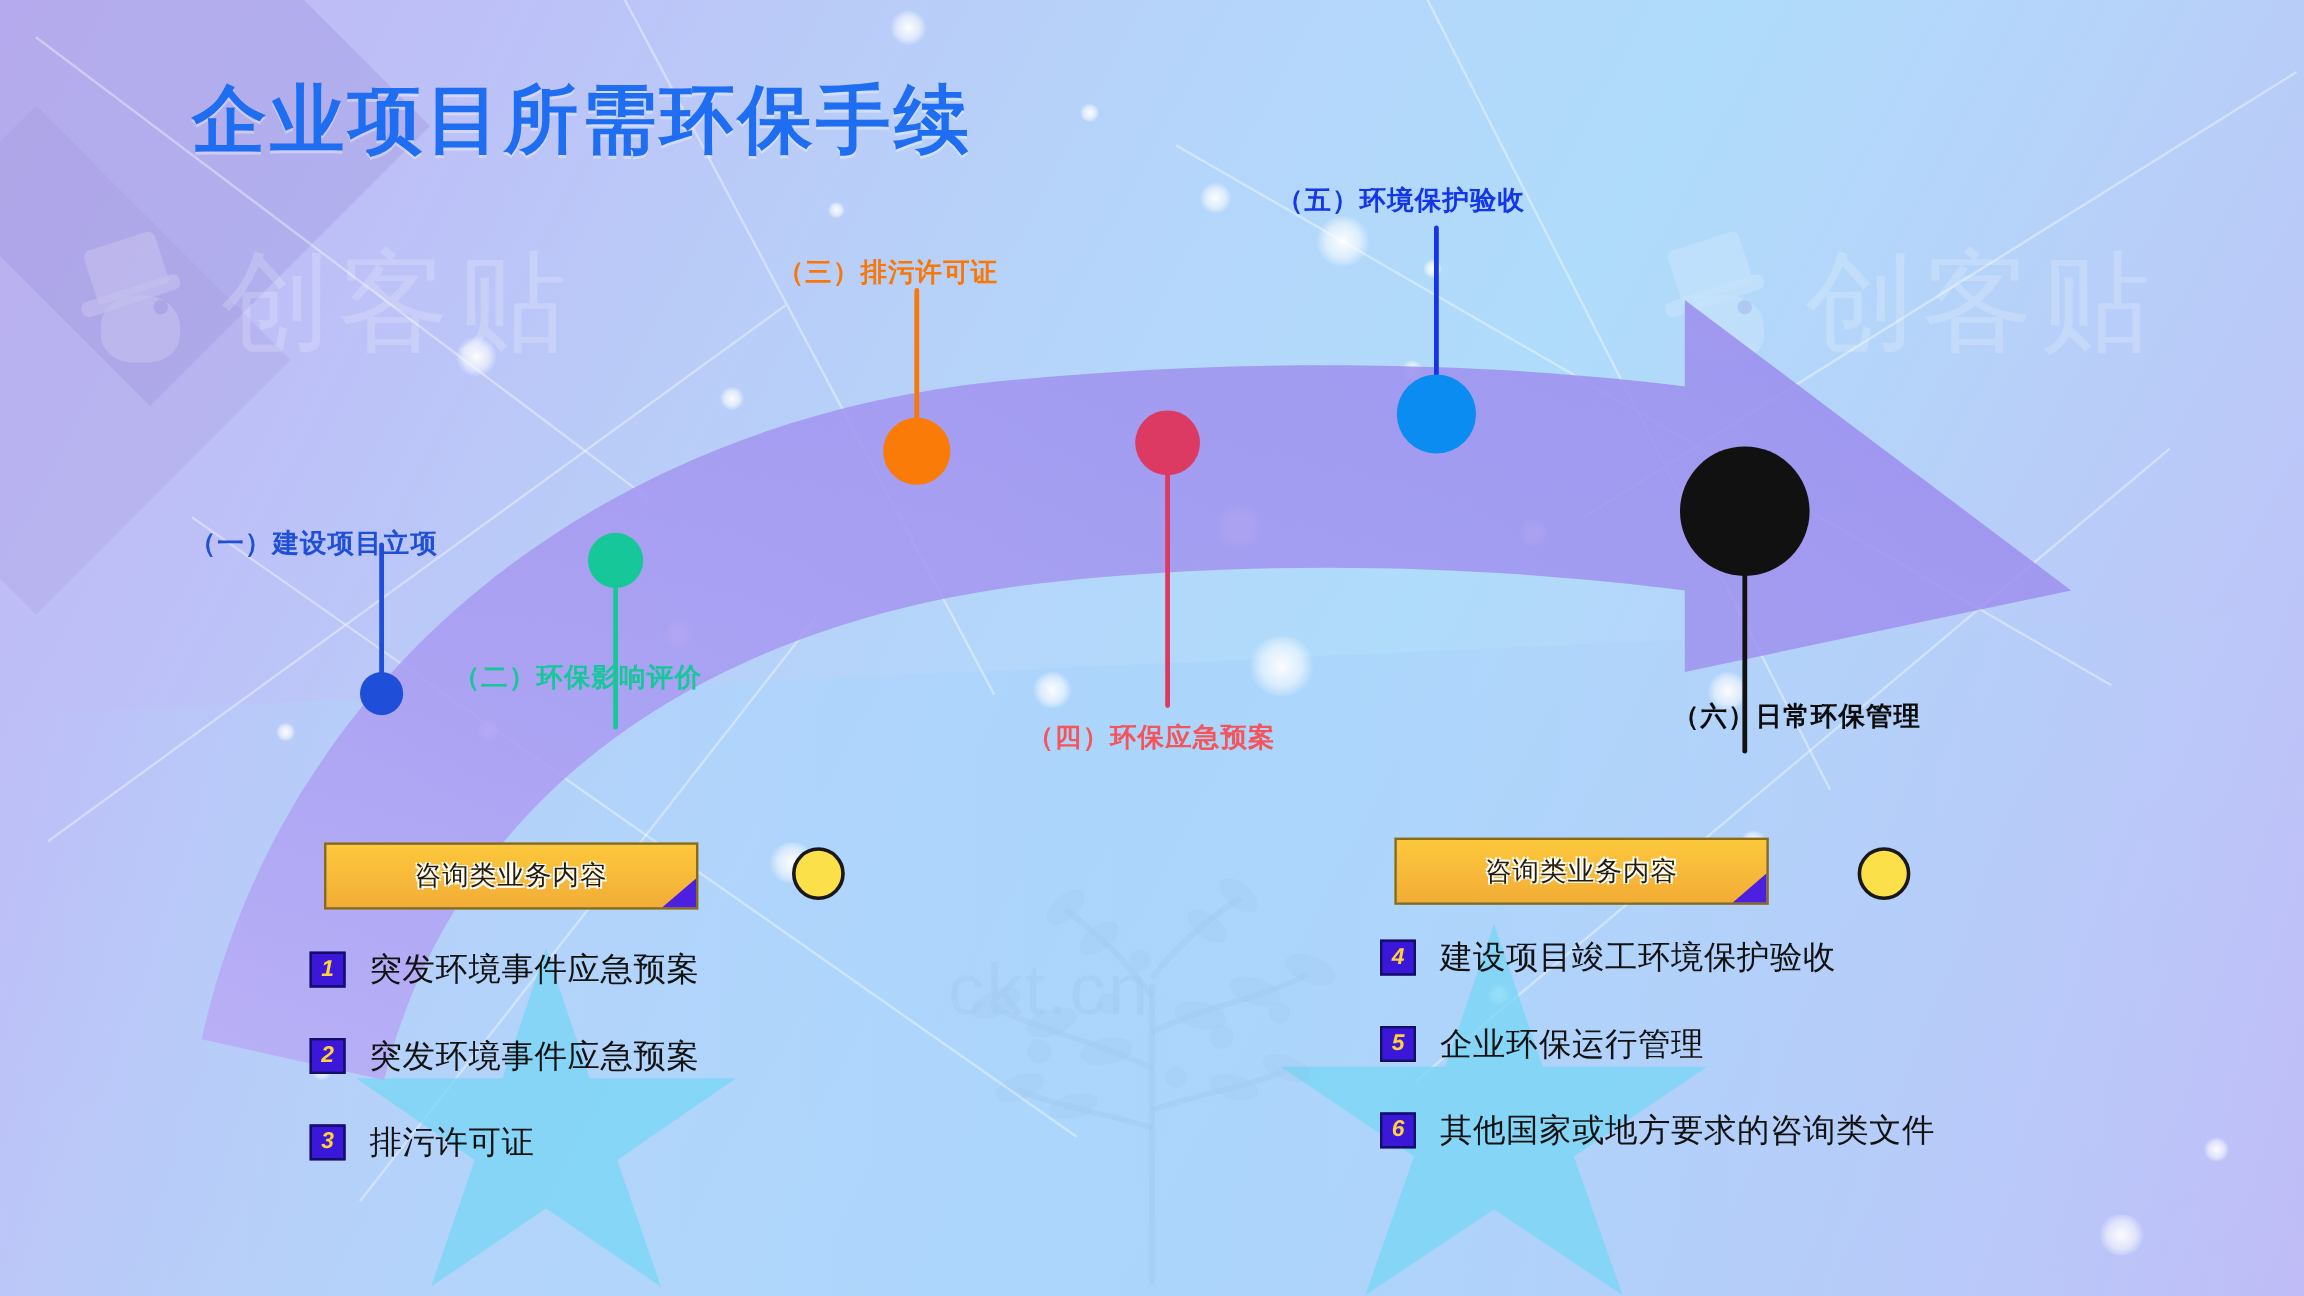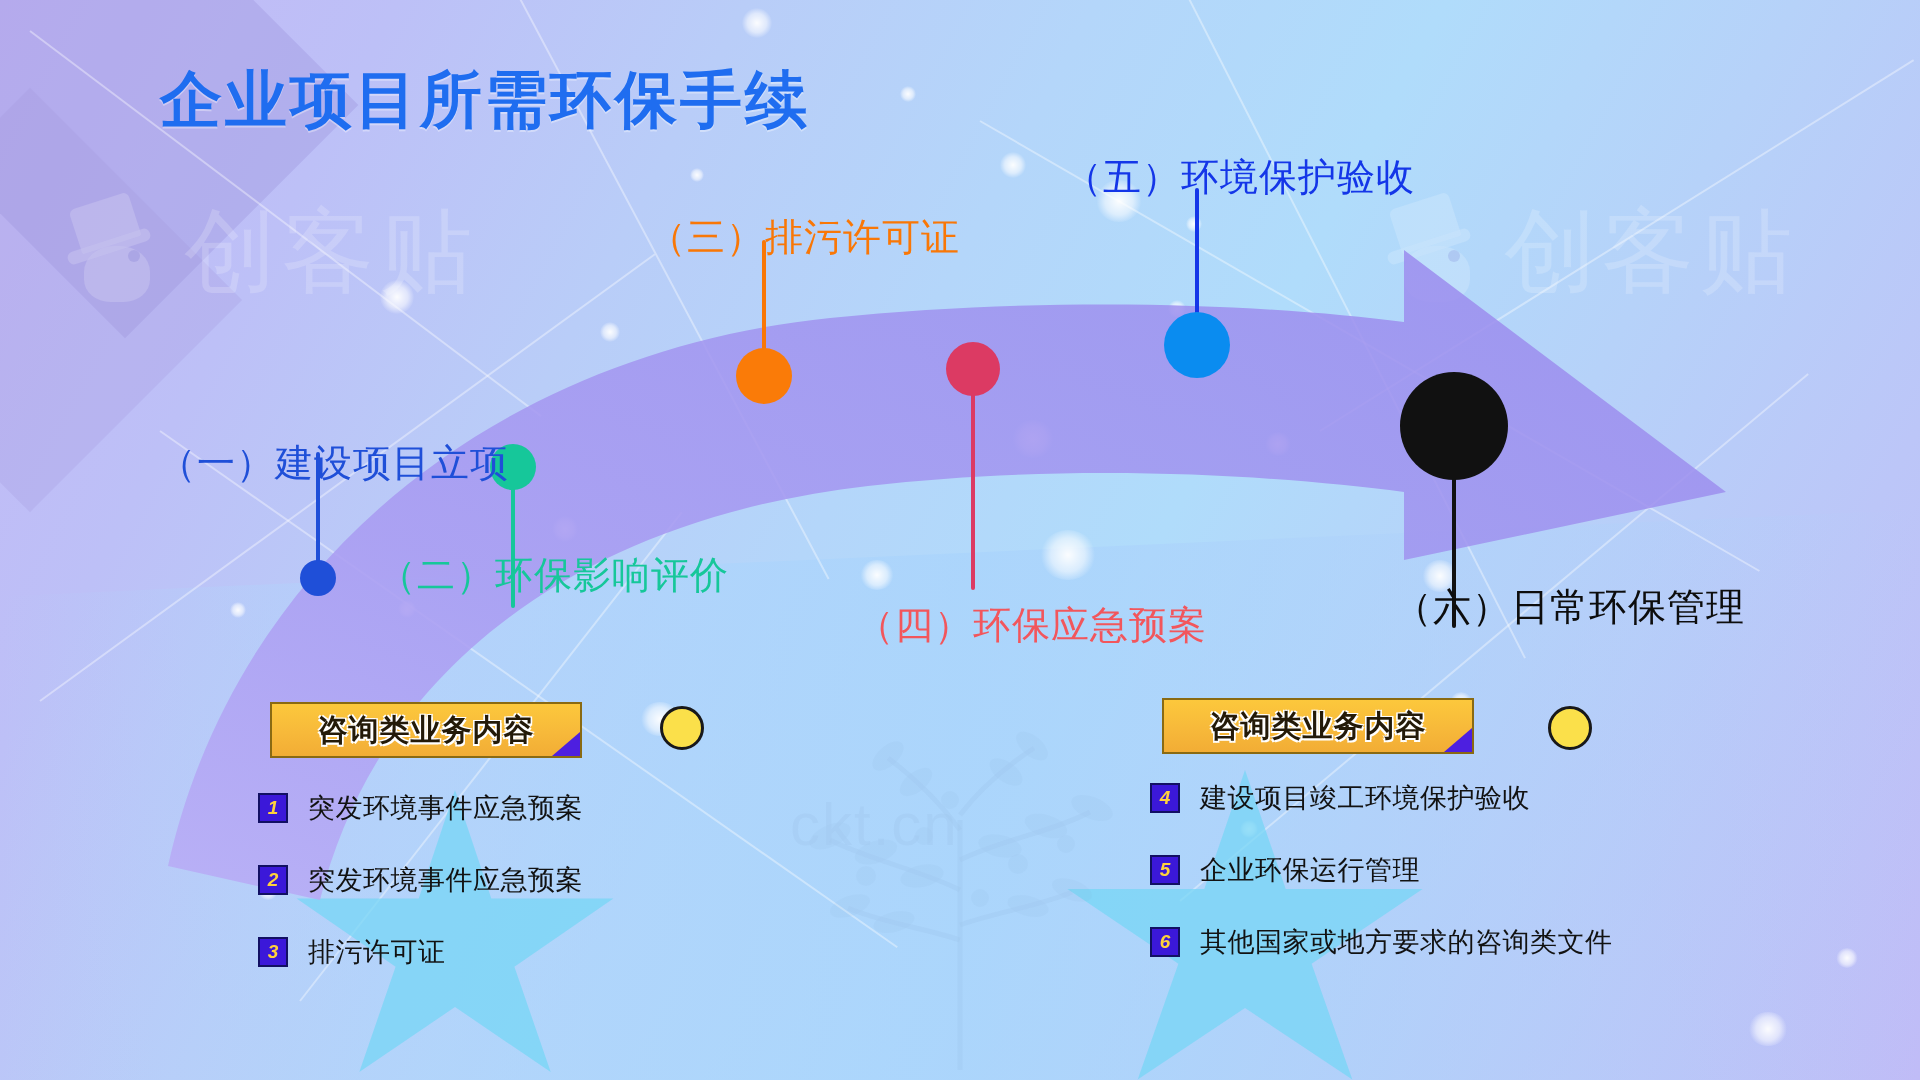--- a/index.html
+++ b/index.html
@@ -144,22 +144,22 @@
     border-radius: 2px;
   }
   .pin-dot {
     position: absolute;
     border-radius: 50%;
   }
 
   
   .step-label {
     position: absolute;
-    font-size: 38px;
-    font-weight: 400;
+    font-size: 22px;
+    font-weight: 700;
     letter-spacing: 1px;
     white-space: nowrap;
   }
 
   
   .page-title {
     position: absolute;
     left: 160px; top: 58px;
     font-size: 62px;
     font-weight: 700;
@@ -175,22 +175,22 @@
     width: 312px;
     height: 56px;
     background: linear-gradient(180deg, #fcc83c 0%, #f7b93a 55%, #f2ad35 100%);
     border: 2px solid #8a6a12;
     box-sizing: border-box;
     display: flex;
     align-items: center;
     justify-content: center;
   }
   .banner-text {
-    font-size: 30px;
-    font-weight: 700;
+    font-size: 22px;
+    font-weight: 400;
     color: #241a08;
     letter-spacing: 1px;
     text-shadow:
       -1.5px -1.5px 0 #ffffff,
        1.5px -1.5px 0 #ffffff,
       -1.5px  1.5px 0 #ffffff,
        1.5px  1.5px 0 #ffffff;
   }
   .banner-fold {
     position: absolute;

